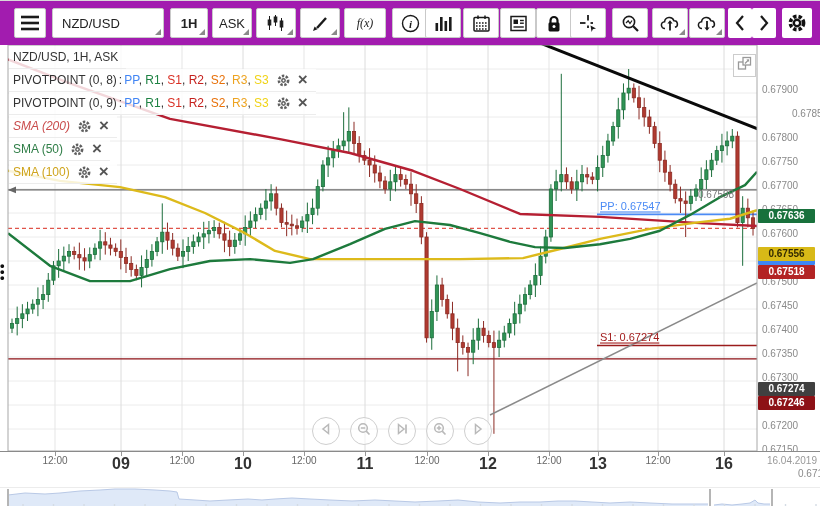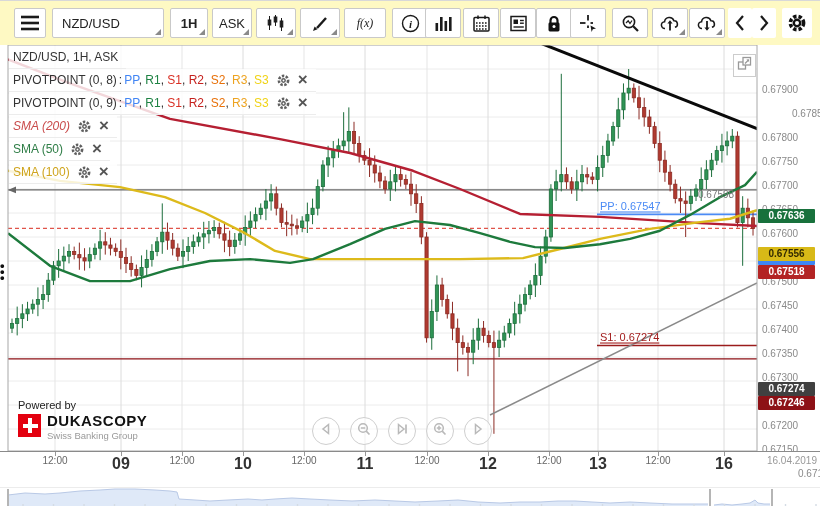--- a/index.html
+++ b/index.html
@@ -1,20 +1,20 @@
 <!DOCTYPE html>
 <html><head>
 <meta charset="utf-8">
 <style>
   html,body{margin:0;padding:0;background:#fff;}
   *{box-sizing:border-box;}
   .screen{position:relative;width:820px;height:506px;background:#fff;overflow:hidden;
     font-family:"Liberation Sans",sans-serif;border-top:1px solid #d8d8d8;}
   
-  .toolbar{position:absolute;left:0;top:0;width:820px;height:44px;background:#fef9c3;}
+  .toolbar{position:absolute;left:0;top:0;width:820px;height:44px;background:#a21caf;}
   .tbtn{position:absolute;top:7px;height:30px;background:#fff;border:1px solid #c9c9c9;
     border-radius:2px;display:flex;align-items:center;justify-content:center;
     font-size:13px;color:#222;cursor:pointer;}
   .tbtn.noborder{border:none;}
   .tbtn .lbl{pointer-events:none;}
   .dd{position:absolute;right:2px;bottom:2px;width:0;height:0;border-style:solid;
     border-width:0 0 6px 6px;border-color:transparent transparent #8a8a8a transparent;}
   .tbtn svg{display:block;}
   
   #chart{position:absolute;left:0;top:44px;}
@@ -701,30 +701,20 @@
             <line x1="10.2" y1="10.2" x2="13.5" y2="13.5" stroke="#b9b9b9" stroke-width="1.7"></line>
           </svg></span>
       </div>
     <div class="navbtn">
         <span><svg width="16" height="16" viewBox="0 0 16 16">
             <polygon points="5.5,3.5 11,8 5.5,12.5" fill="none" stroke="#b9b9b9" stroke-width="1.5"></polygon>
           </svg></span>
       </div>
   </div>
 
-  <div class="brand">
-    <div class="pby">Powered by</div>
-    <div class="brandrow">
-      <div class="swiss"></div>
-      <div>
-        <div class="bname">DUKASCOPY</div>
-        <div class="bsub">Swiss Banking Group</div>
-      </div>
-    </div>
-  </div>
 
   <div class="xaxis" id="xaxis">
     <div class="xdate">16.04.2019</div>
   <div class="xtick" style="left: 55px;"></div>
       <div class="xlab" style="left: 55px;">12:00</div>
       <div class="xtick" style="left: 121px;"></div>
       <div class="xlab bold" style="left: 121px;">09</div>
       <div class="xtick" style="left: 182px;"></div>
       <div class="xlab" style="left: 182px;">12:00</div>
       <div class="xtick" style="left: 243px;"></div>

